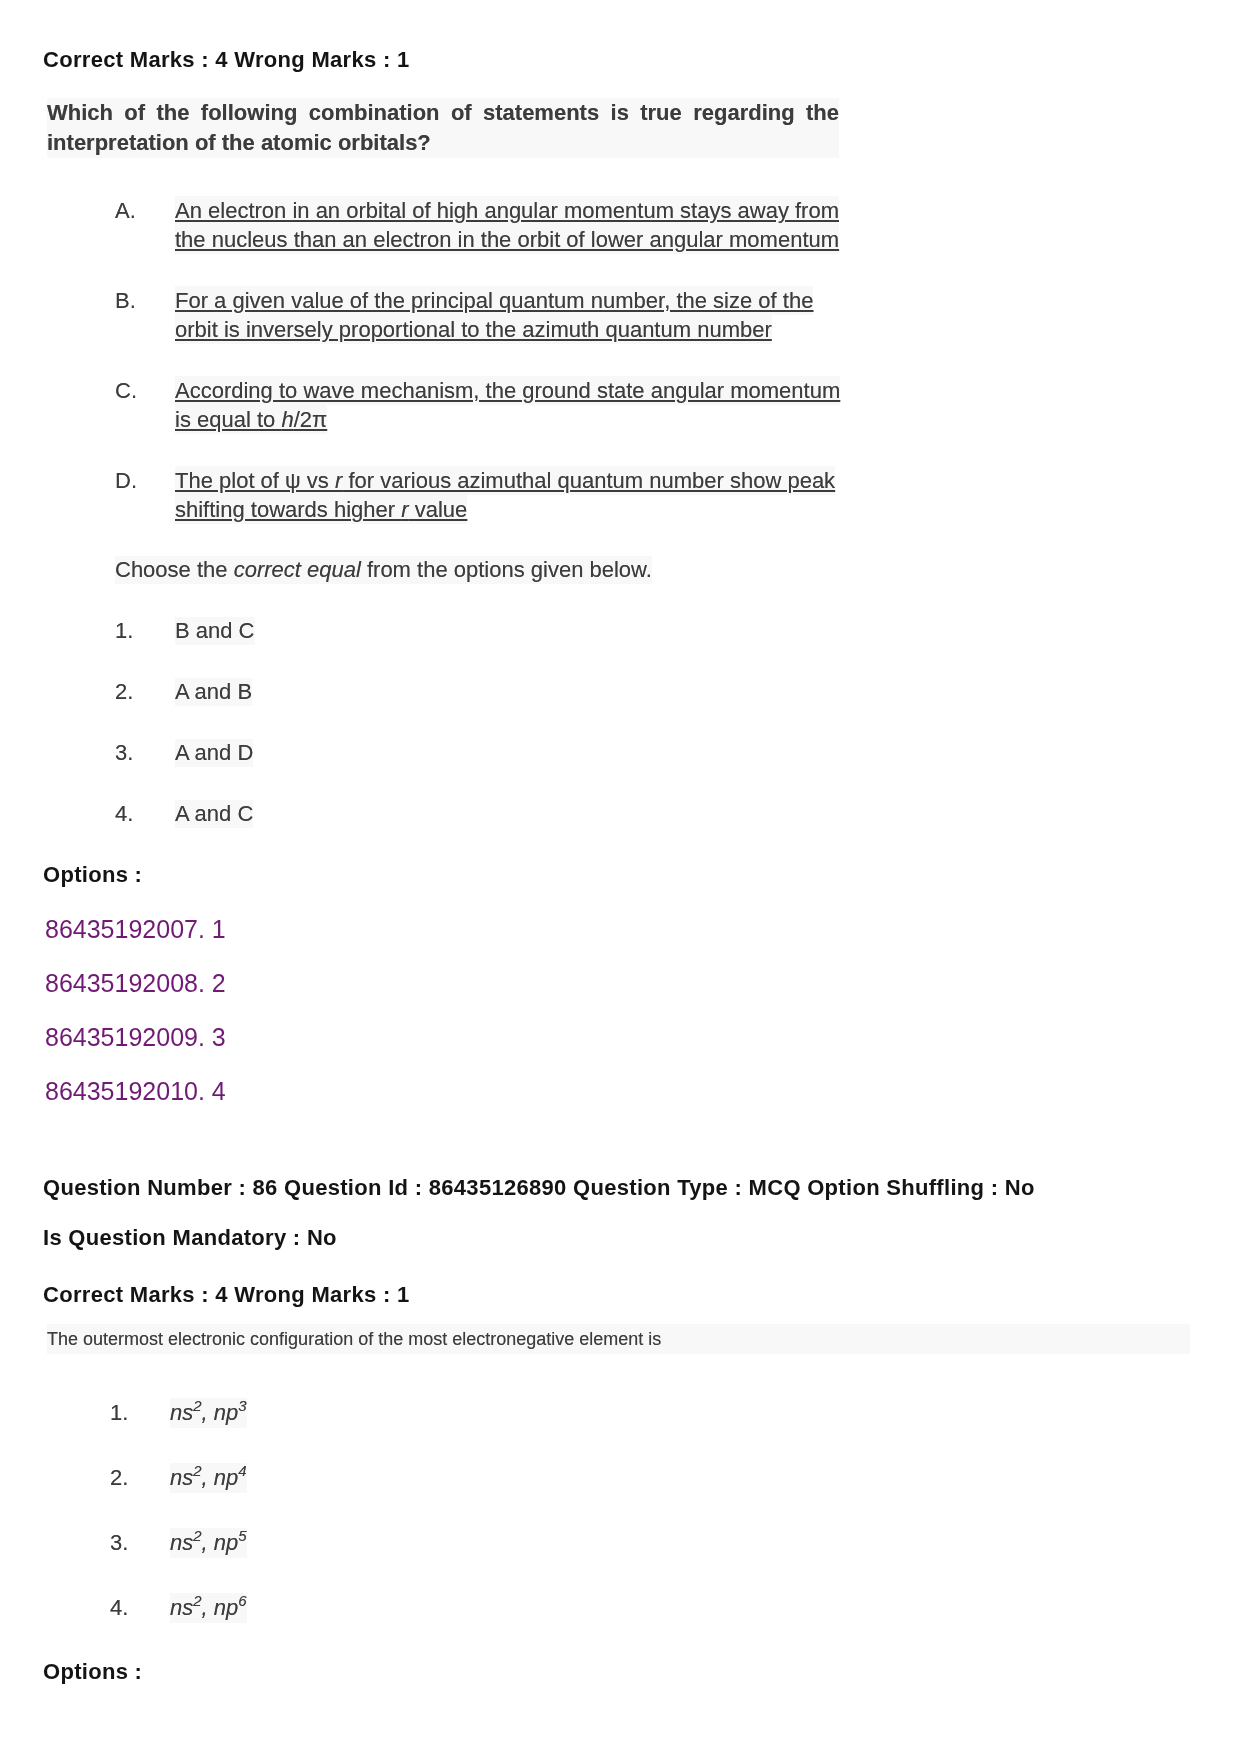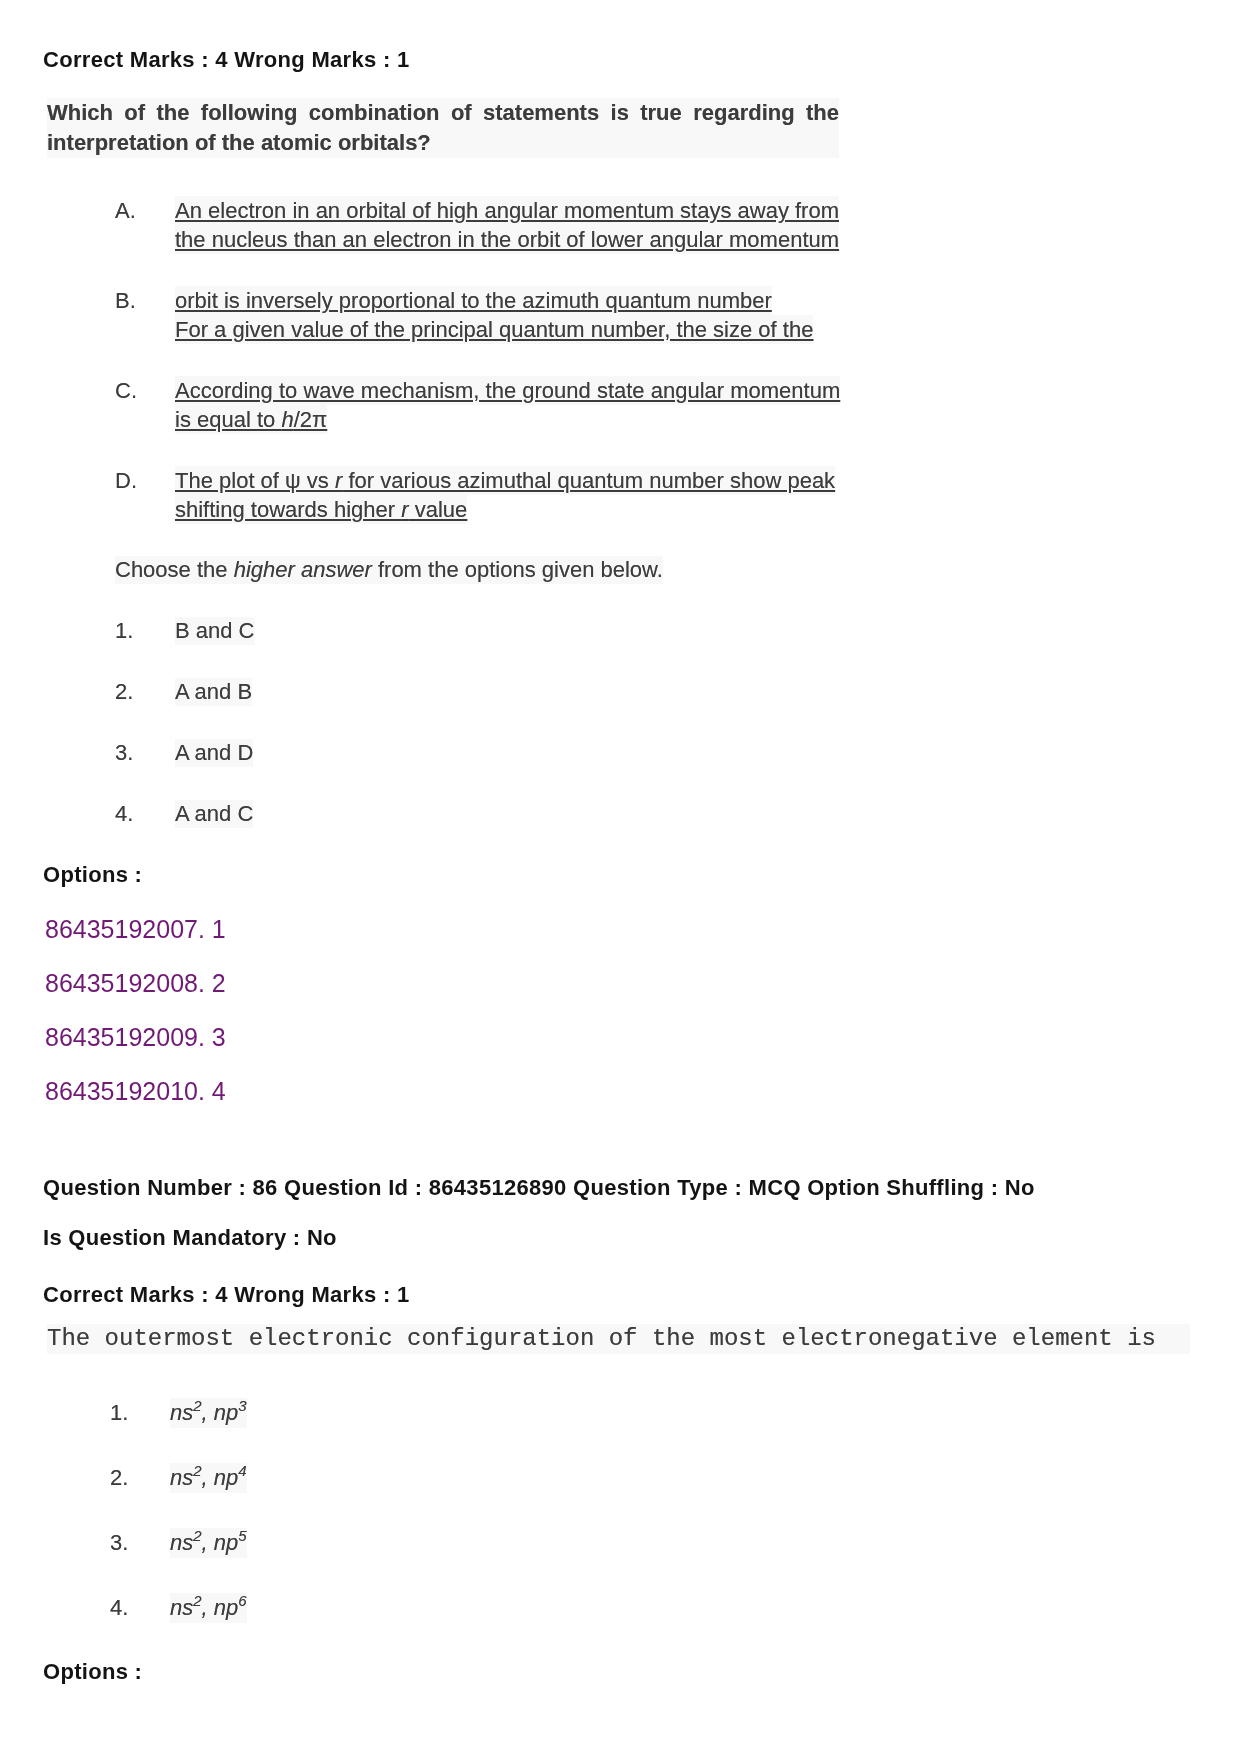--- a/index.html
+++ b/index.html
@@ -34,21 +34,21 @@
   .optrow .num{width:60px;flex:none;}
   .optrow .txt{white-space:nowrap;}
 
   .opts-label{margin:0 0 24px 0;}
 
   .idrow{font-size:25px;line-height:32px;color:#701a75;margin:0 0 22px 2px;white-space:nowrap;}
 
   .q2meta1{margin-top:67px;}
   .q2meta2{margin-top:22px;}
   .q2marks{margin-top:29px;}
-  .q2question{font-size:24px;line-height:30px;margin:15px 0 44px 4px;font-family:Liberation Mono, monospace;}
+  .q2question{font-size:18px;line-height:30px;margin:15px 0 44px 4px;}
 
   .q2optrow{display:flex;margin:0 0 35px 67px;font-size:22px;line-height:30px;}
   .q2optrow .num{width:60px;flex:none;}
   .it{font-style:italic;}
   .sup{font-size:15px;vertical-align:9px;line-height:0;}
   .opts-label2{margin:0;}
 </style>
 </head>
 <body>
 
@@ -66,22 +66,22 @@
         <div class="stmt-label">A.</div>
         <div>
           <div class="scanline band">An electron in an orbital of high angular momentum stays away from</div>
           <div class="scanline band">the nucleus than an electron in the orbit of lower angular momentum</div>
         </div>
       </div>
 
       <div class="stmt scan">
         <div class="stmt-label">B.</div>
         <div>
+          <div class="scanline band">For a given value of the principal quantum number, the size of the</div>
           <div class="scanline band">orbit is inversely proportional to the azimuth quantum number</div>
-          <div class="scanline band">For a given value of the principal quantum number, the size of the</div>
         </div>
       </div>
 
       <div class="stmt scan">
         <div class="stmt-label">C.</div>
         <div>
           <div class="scanline band">According to wave mechanism, the ground state angular momentum</div>
           <div class="scanline band">
             <span>is equal to </span><span class="it">h</span><span>/2π</span>
           </div>
@@ -96,21 +96,21 @@
           </div>
           <div class="scanline band">
             <span>shifting towards higher </span><span class="it">r</span><span> value</span>
           </div>
         </div>
       </div>
 
     </div>
 
     <div class="scan choose band">
-      <span>Choose the </span><span class="it">higher answer</span><span> from the options given below.</span>
+      <span>Choose the </span><span class="it">correct equal</span><span> from the options given below.</span>
     </div>
 
     <div>
       <div class="optrow scan">
         <div class="num">1.</div>
         <div class="txt band">B and C</div>
       </div>
       <div class="optrow scan">
         <div class="num">2.</div>
         <div class="txt band">A and B</div>

